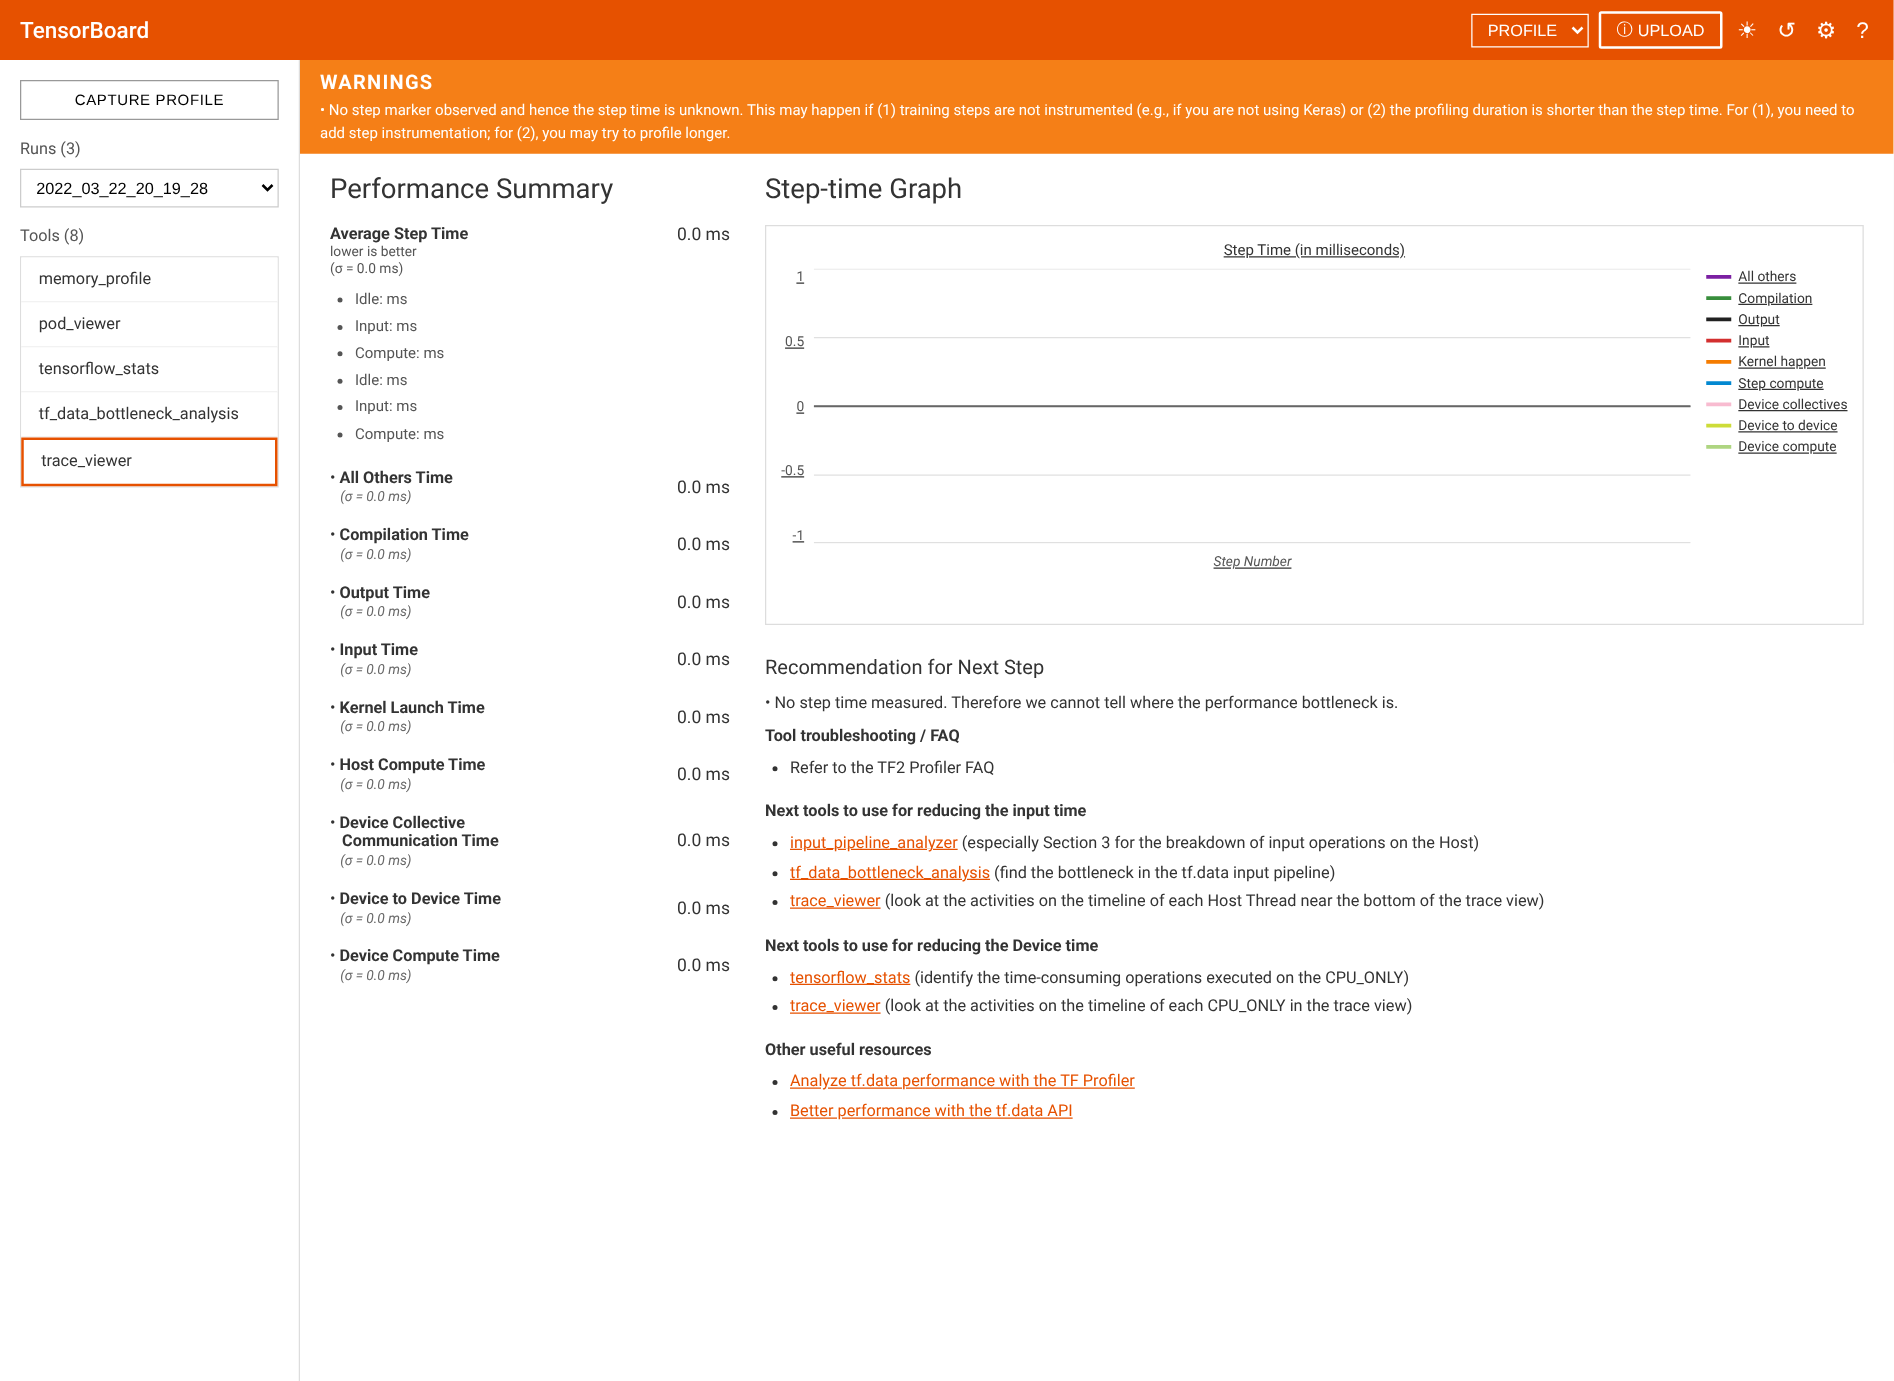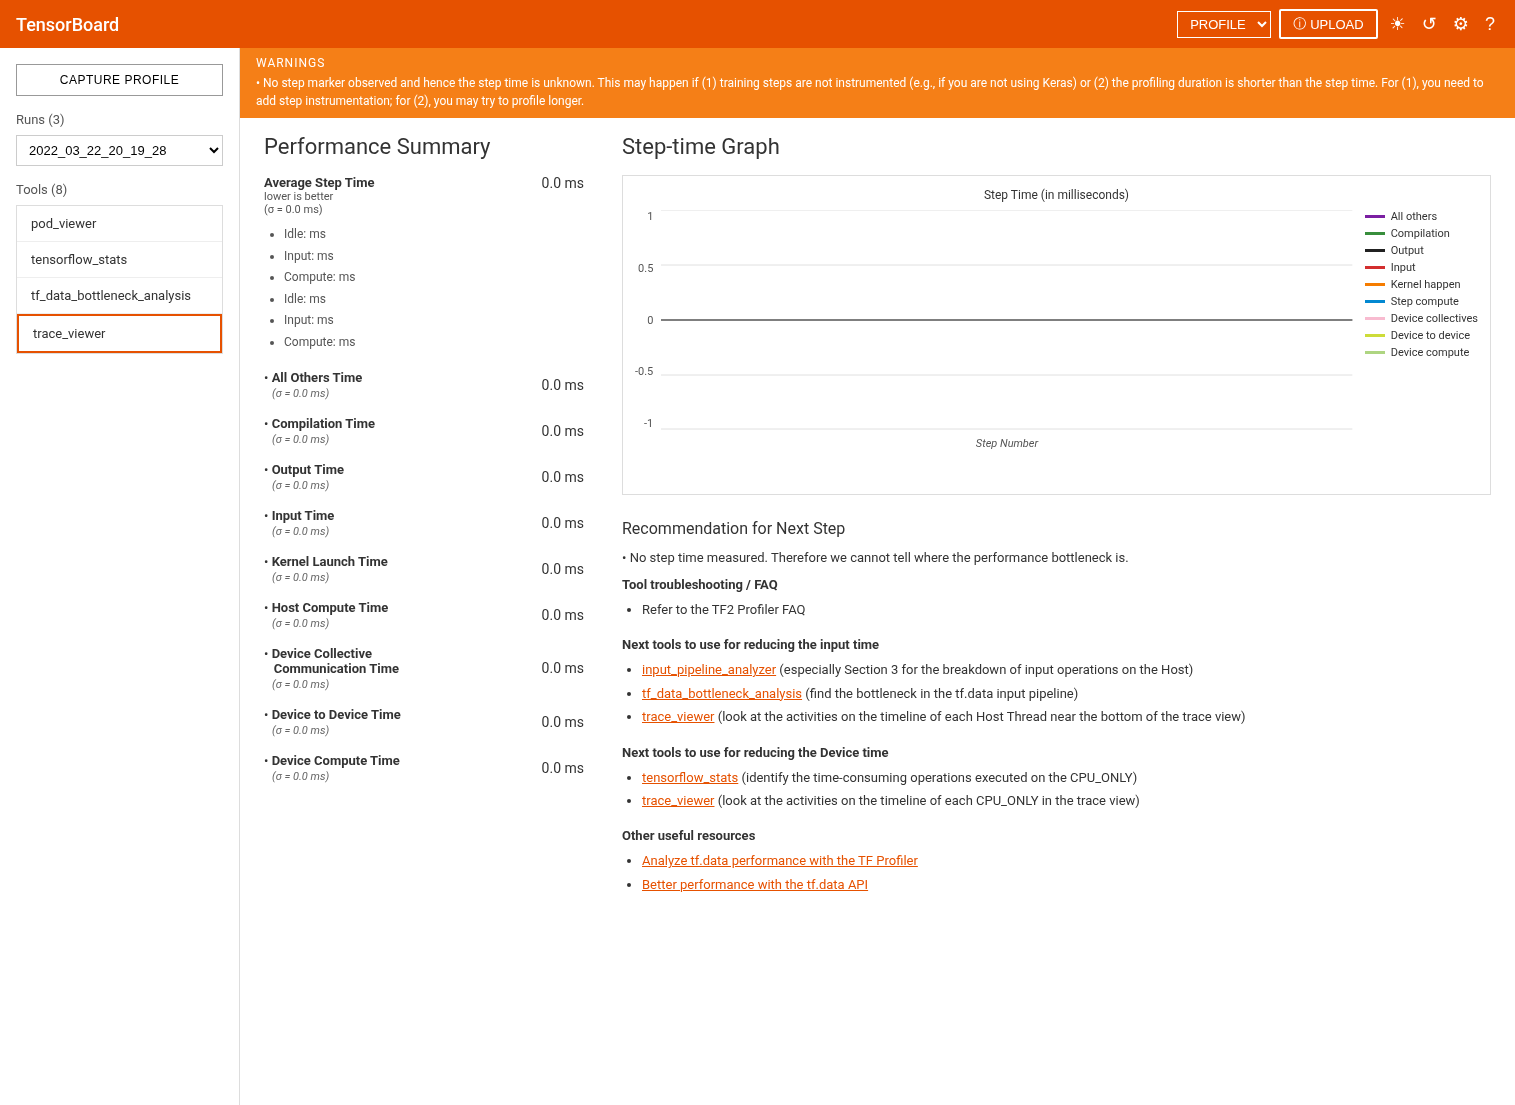--- a/index.html
+++ b/index.html
@@ -103,28 +103,28 @@
       overflow-y: auto;
       background: white;
     }
 
     
     .warnings-banner {
       background: #f57f17;
       color: white;
       padding: 8px 16px;
     }
-    .warnings-title { font-size: 12px; font-weight: normal; letter-spacing: 1px; margin-bottom: 4px; }
+    .warnings-title { font-size: 16px; font-weight: bold; letter-spacing: 1px; margin-bottom: 4px; }
     .warnings-text { font-size: 12px; line-height: 1.5; }
 
     
     .content-area { padding: 16px 24px; }
 
     
-    .two-col { display: flex; gap: 38px; }
+    .two-col { display: flex; gap: 28px; }
     .col-left { width: 320px; flex-shrink: 0; }
     .col-right { flex: 1; }
 
     .section-title { font-size: 22px; font-weight: 400; margin-bottom: 16px; color: #333; }
 
     
     .avg-step-header { display: flex; justify-content: space-between; align-items: flex-start; margin-bottom: 8px; }
     .avg-step-label { font-size: 13px; font-weight: bold; }
     .avg-step-sublabel { font-size: 11px; color: #555; }
     .avg-step-value { font-size: 14px; }
@@ -140,20 +140,21 @@
     .metric-label .metric-name { font-weight: bold; }
     .metric-label .metric-sub { font-size: 11px; font-style: italic; color: #666; }
     .metric-value { font-size: 14px; white-space: nowrap; margin-left: 16px; }
 
     
     .graph-container {
       border: 1px solid #ddd;
       padding: 12px;
       position: relative;
       height: 320px;
+      text-decoration: underline;
     }
     .graph-title { font-size: 12px; text-align: center; margin-bottom: 8px; color: #333; }
     .graph-y-axis {
       display: flex;
       flex-direction: column;
       justify-content: space-between;
       align-items: flex-end;
       padding-right: 8px;
       font-size: 11px;
       color: #555;
@@ -202,20 +203,21 @@
     <div>
       <div class="sidebar-section-label">Runs (3)</div>
       <select class="runs-select">
         <option>2022_03_22_20_19_28</option>
       </select>
     </div>
 
     <div>
       <div class="sidebar-section-label">Tools (8)</div>
       <div class="tools-list">
+        <div class="tools-list-item">memory_profile</div>
         <div class="tools-list-item">pod_viewer</div>
         <div class="tools-list-item">tensorflow_stats</div>
         <div class="tools-list-item">tf_data_bottleneck_analysis</div>
         <div class="tools-list-item active">trace_viewer</div>
       </div>
     </div>
   </div>
 
   <div class="main-content">
 

